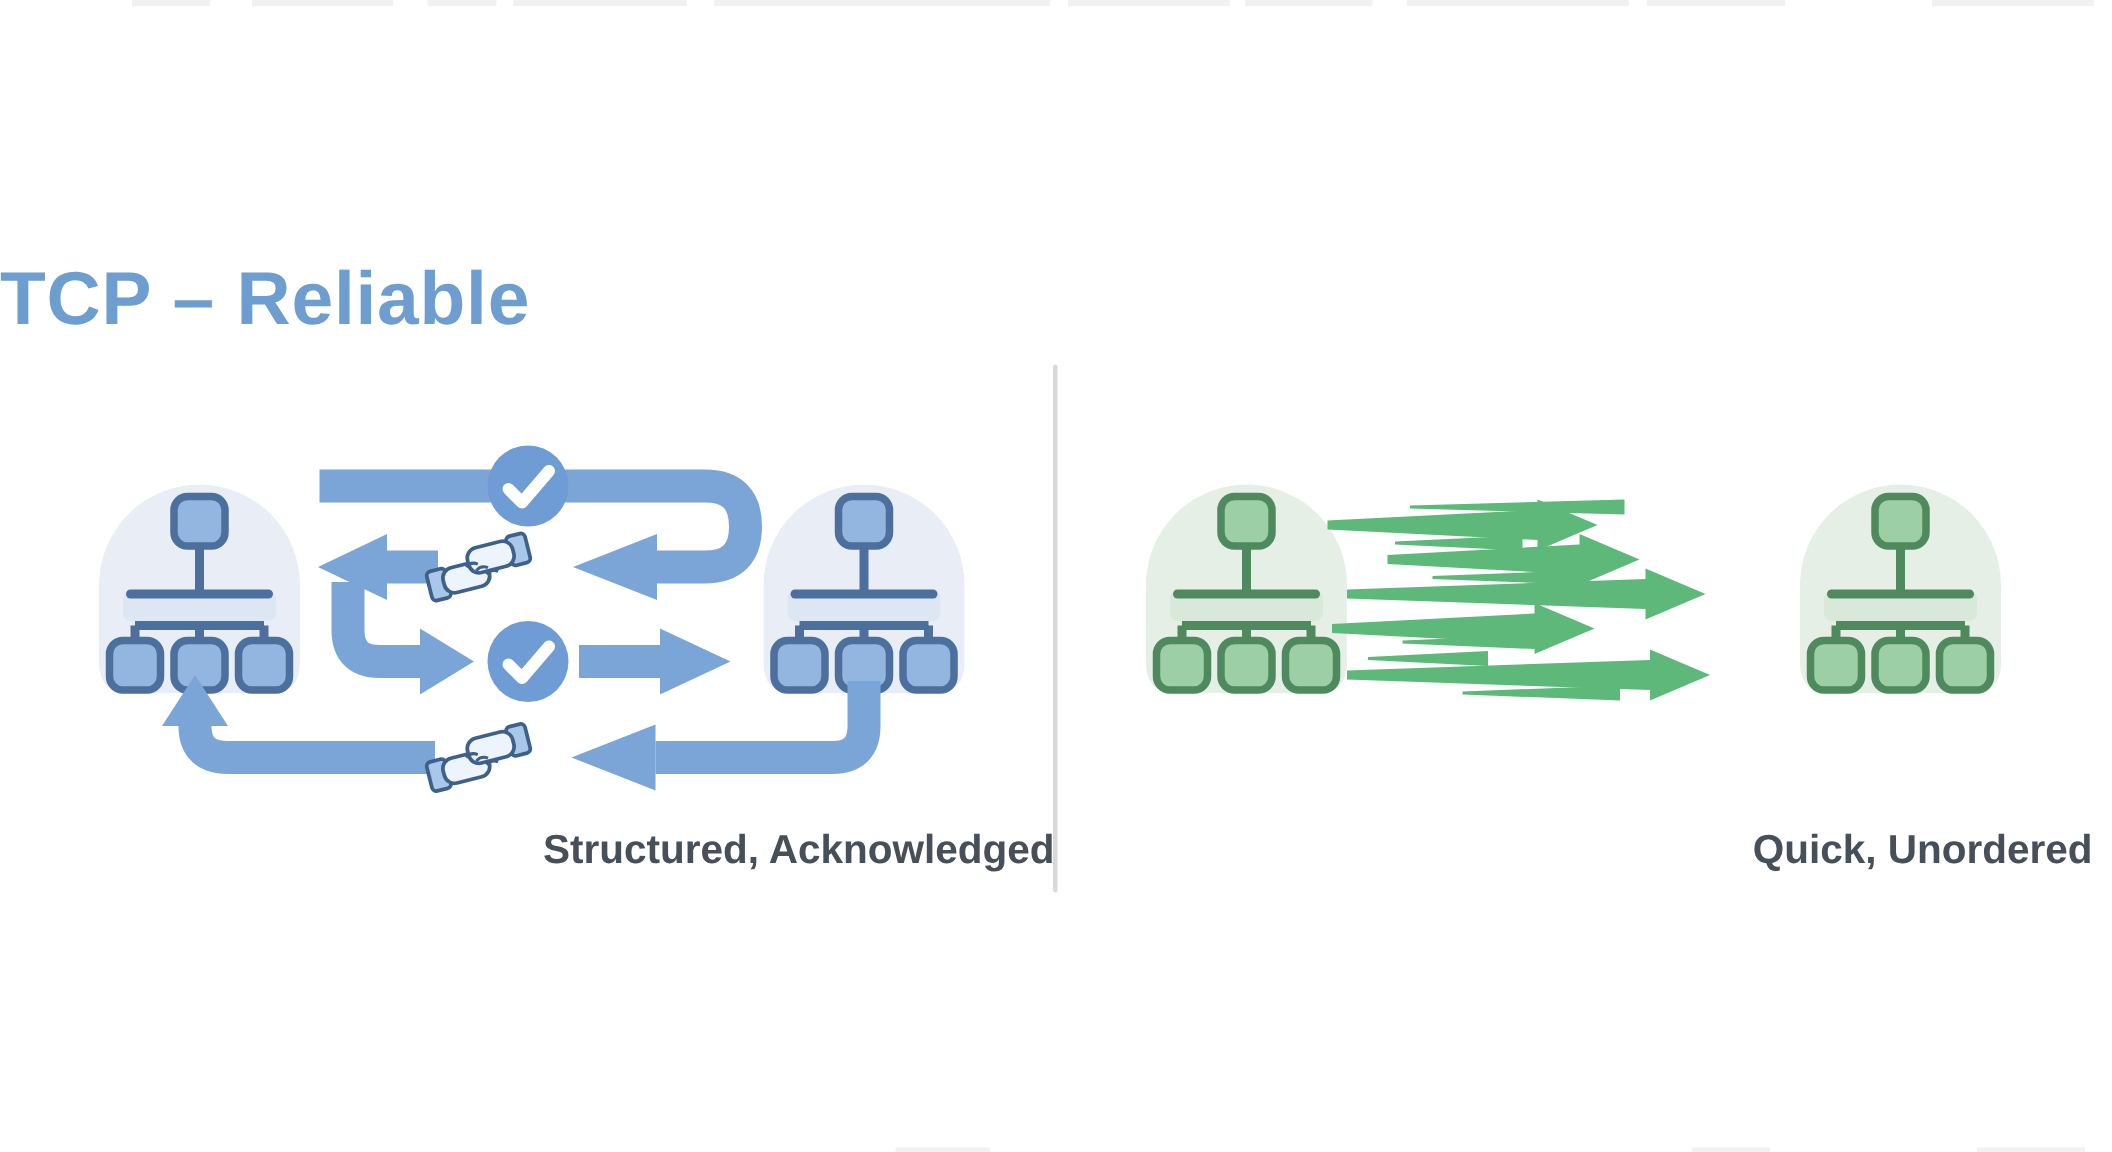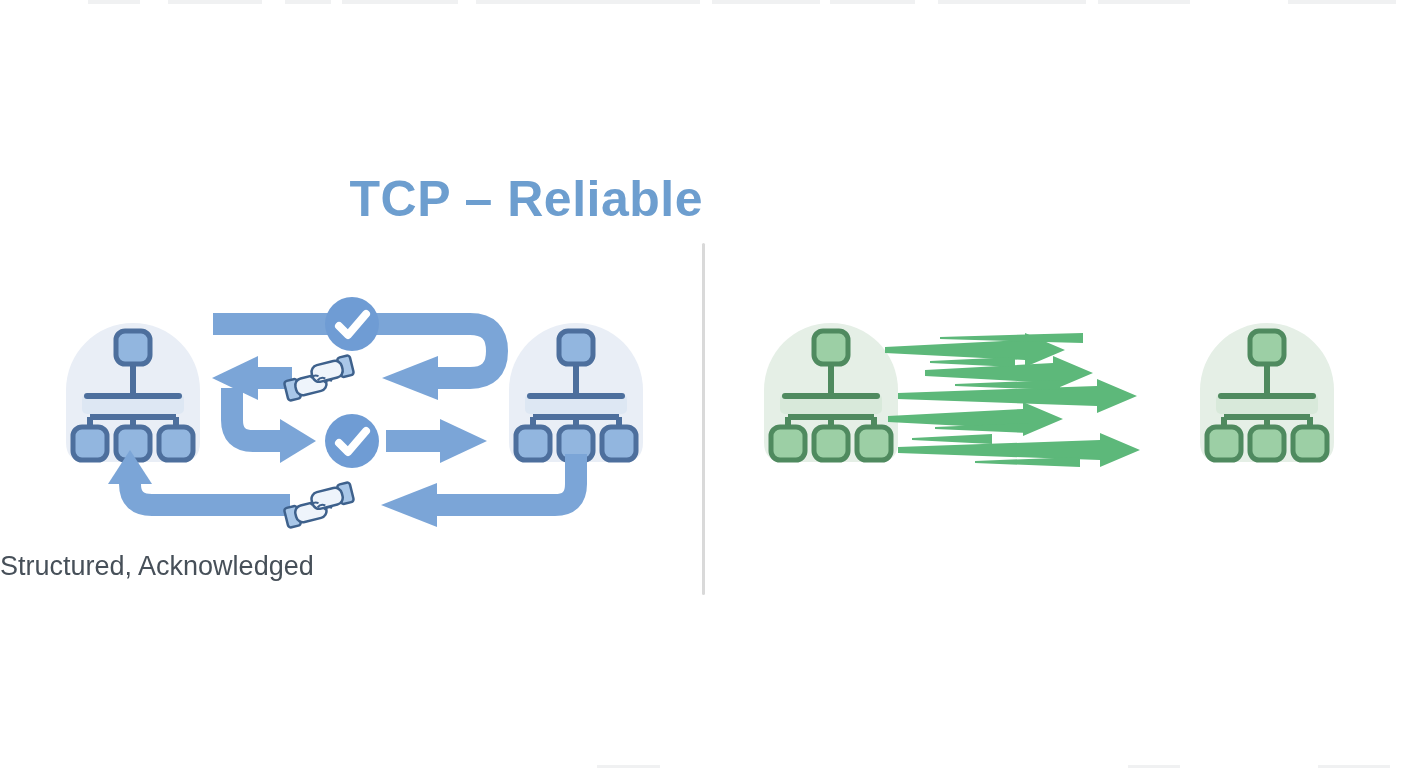--- a/index.html
+++ b/index.html
@@ -1,25 +1,25 @@
 <!DOCTYPE html>
 <html style="--c-background: #ffffff; --c-edge-artifact: #f0f1f2; --c-divider: #d9d9d9; --c-caption-text: #475059; --c-tcp-title: #6d9ecf; --c-tcp-arrow: #7ba5d7; --c-tcp-check-circle: #6f9cd4; --c-tcp-node-bg: #e9eef6; --c-tcp-node-fill: #92b6df; --c-tcp-node-line: #4d6f9d; --c-tcp-slab: #dde7f3; --c-hs-sleeve: #a9c7e8; --c-hs-hand: #eef4fb; --c-hs-outline: #3e618c; --c-udp-title: #5bb97c; --c-udp-arrow: #5db87a; --c-udp-node-bg: #e5efe6; --c-udp-node-fill: #9ccfa5; --c-udp-node-line: #4f8a5f; --c-udp-slab: #d8e9da;"><head>
 <meta charset="utf-8">
 <style>
   html,body{margin:0;padding:0;background:#ffffff;}
   body{font-family:"Liberation Sans", sans-serif; width:1408px; height:768px; position:relative; overflow:hidden;}
   .canvas{position:absolute; inset:0; background:var(--c-background,#fff);}
 
   .edge-seg{position:absolute; background:var(--c-edge-artifact,#f0f1f2);}
 
-  .title{position:absolute; top:170px; margin:0; font-size:50px; font-weight:700; text-align:right; letter-spacing:0.5px;}
+  .title{position:absolute; top:170px; margin:0; font-size:50px; font-weight:700; text-align:left; letter-spacing:0.5px;}
   .title.tcp{left:0; width:703px; color:var(--c-tcp-title,#6d9ecf);}
   .title.udp{left:705px; width:690px; color:var(--c-udp-title,#5bb97c);}
 
-  .caption{position:absolute; top:551px; margin:0; font-size:27px; font-weight:400; text-align:left; color:var(--c-caption-text,#475059);}
+  .caption{position:absolute; top:551px; margin:0; font-size:27px; font-weight:700; text-align:right; color:var(--c-caption-text,#475059);}
   .caption.tcp{left:0; width:703px;}
   .caption.udp{left:705px; width:690px;}
 
   .divider{position:absolute; left:702px; top:243px; width:3px; height:352px; background:var(--c-divider,#d9d9d9); border-radius:2px;}
 
   svg.diagram{position:absolute; display:block;}
   #tcp-svg{left:60px; top:288px;}
   #udp-svg{left:750px; top:288px;}
 
   
@@ -178,13 +178,14 @@
         <polygon class="udp-head" points="190,49 333,45 333,55 190,51"></polygon>
         <polygon class="udp-head" points="180,73 265,69 265,79 180,75"></polygon>
         <polygon class="udp-head" points="205,96 310,92 310,102 205,98"></polygon>
         <polygon class="udp-head" points="185,139 280,135 280,145 185,141"></polygon>
         <polygon class="udp-head" points="162,150 242,146 242,156 162,152"></polygon>
         <polygon class="udp-head" points="225,173 330,169 330,179 225,175"></polygon>
       </g>
     </svg>
 
   <p class="caption tcp">Structured, Acknowledged</p>
+  <p class="caption udp">Quick, Unordered</p>
 </div>
 
 </body></html>

